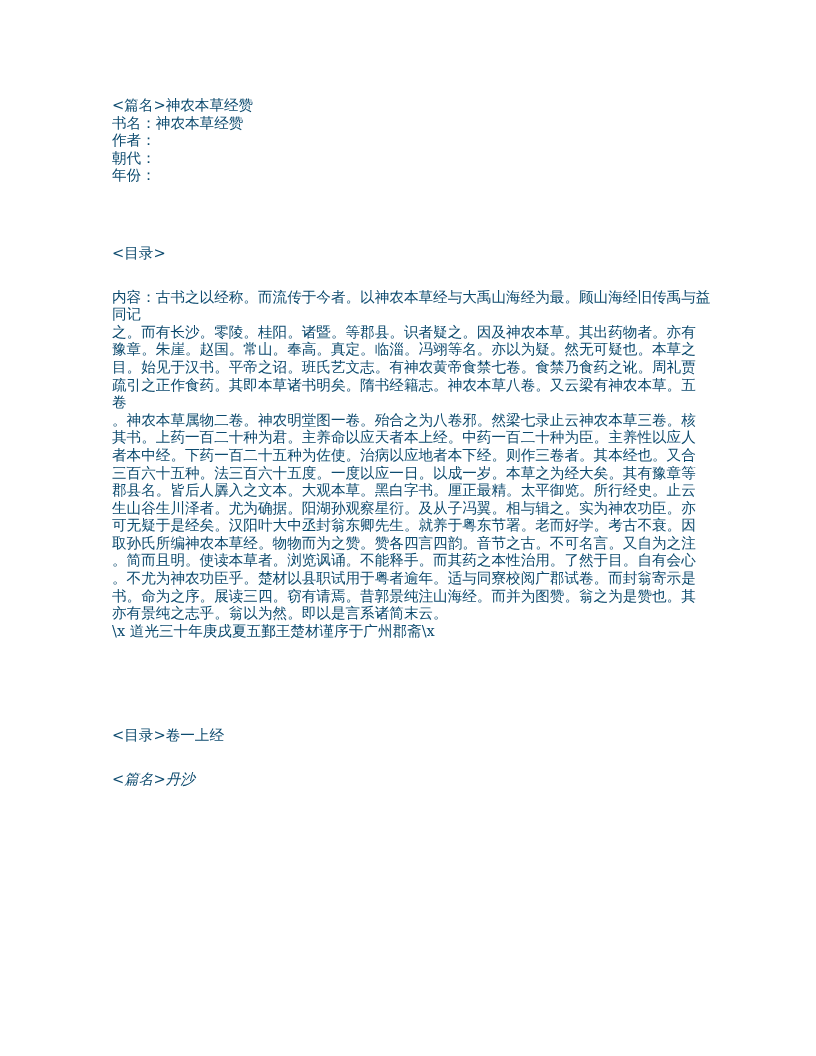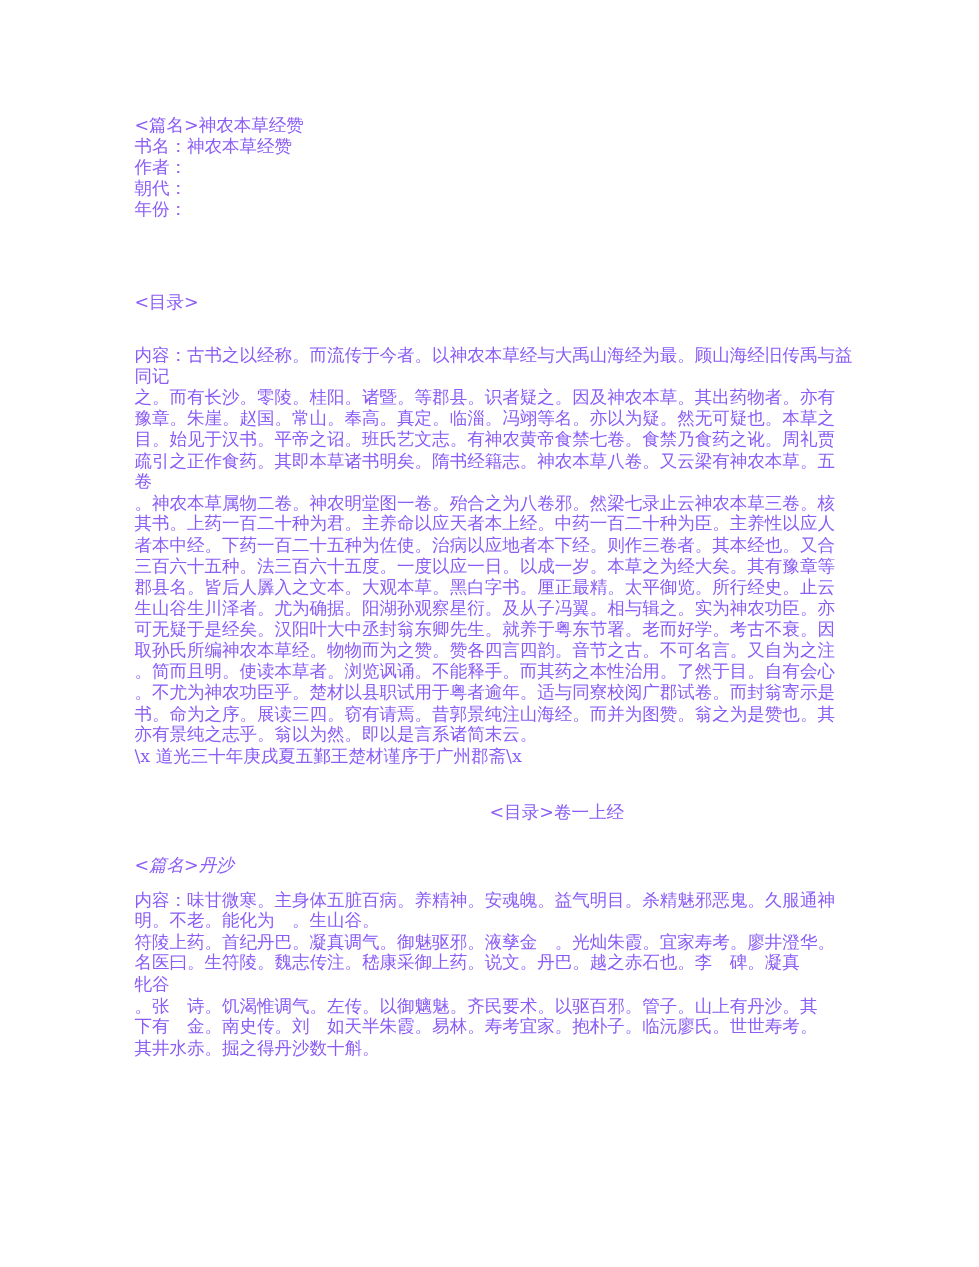--- a/index.html
+++ b/index.html
@@ -6,36 +6,36 @@
     margin: 0;
     padding: 0;
     background: #ffffff;
   }
   .page {
     position: relative;
     width: 816px;
     height: 1056px;
     box-sizing: border-box;
     background: #ffffff;
-    color: #8b5cf6;
+    color: #0c4a6e;
     font-family: "DejaVu Serif", "Liberation Serif", serif;
     font-size: 14.6px;
     line-height: 17.6px;
     padding: 96px 0 0 112px;
     overflow: hidden;
   }
   .block {
     white-space: pre;           
     letter-spacing: 0;
   }
   .meta-block      { margin-bottom: 60px; }
   .toc-block       { margin-bottom: 26px; }
   .heading-xu      { margin-bottom: 15px; }
-  .para-xu         { margin-bottom: 30px; }
-  .toc2-block      { margin-bottom: 26px; text-align: center; }
+  .para-xu         { margin-bottom: 87px; }
+  .toc2-block      { margin-bottom: 26px; }
   .heading-dansha  { margin-bottom: 11px; font-style: italic; }
 </style>
 </head>
 <body>
 
 <div class="page">
 
   <div class="block meta-block">&lt;篇名&gt;神农本草经赞
 书名：神农本草经赞
 作者：
@@ -63,22 +63,14 @@
 。简而且明。使读本草者。浏览讽诵。不能释手。而其药之本性治用。了然于目。自有会心
 。不尤为神农功臣乎。楚材以县职试用于粤者逾年。适与同寮校阅广郡试卷。而封翁寄示是
 书。命为之序。展读三四。窃有请焉。昔郭景纯注山海经。而并为图赞。翁之为是赞也。其
 亦有景纯之志乎。翁以为然。即以是言系诸简末云。
 \x 道光三十年庚戌夏五鄞王楚材谨序于广州郡斋\x</div>
 
   <div class="block toc2-block">&lt;目录&gt;卷一上经</div>
 
   <div class="block heading-dansha">&lt;篇名&gt;丹沙</div>
 
-  <div class="block para-dansha">内容：味甘微寒。主身体五脏百病。养精神。安魂魄。益气明目。杀精魅邪恶鬼。久服通神
-明。不老。能化为　。生山谷。
-符陵上药。首纪丹巴。凝真调气。御魅驱邪。液孳金　。光灿朱霞。宜家寿考。廖井澄华。
-名医曰。生符陵。魏志传注。嵇康采御上药。说文。丹巴。越之赤石也。李　碑。凝真
-牝谷
-。张　诗。饥渴惟调气。左传。以御魑魅。齐民要术。以驱百邪。管子。山上有丹沙。其
-下有　金。南史传。刘　如天半朱霞。易林。寿考宜家。抱朴子。临沅廖氏。世世寿考。
-其井水赤。掘之得丹沙数十斛。</div>
 
 </div>
 
 </body></html>

